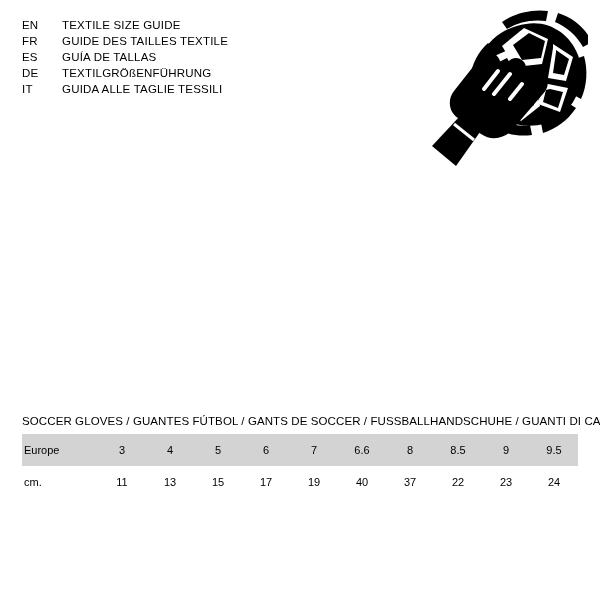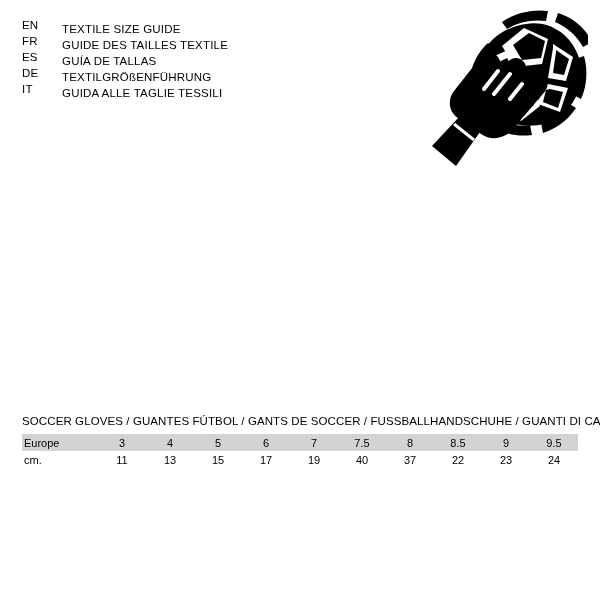--- a/index.html
+++ b/index.html
@@ -18,36 +18,35 @@
 
   
   .legend {
     position: absolute;
     top: 17px;
     left: 22px;
     width: 300px;
   }
   .legend-row {
     display: flex;
-    align-items: center;
+    align-items: flex-start;
     height: 16px;
     line-height: 16px;
   }
   .legend-code {
     width: 40px;
     font-size: 11.5px;
     letter-spacing: 0.2px;
     color: #000;
   }
   .legend-label {
     font-size: 11.5px;
     letter-spacing: 0.2px;
     color: #000;
     white-space: nowrap;
-    margin-top: 8px;
   }
 
   
   .hero {
     position: absolute;
     top: 8px;
     left: 398px;
     width: 190px;
     height: 180px;
   }
@@ -67,21 +66,21 @@
     white-space: nowrap;
   }
   table.sizes {
     border-collapse: collapse;
     width: 556px;
     table-layout: fixed;
   }
   table.sizes td {
     font-size: 11px;
     padding: 0;
-    height: 17px;
+    height: 32px;
     vertical-align: middle;
     text-align: center;
   }
   table.sizes tr.row-shaded td {
     background: #d3d3d3;
   }
   table.sizes td.rowhead {
     text-align: left;
     padding-left: 2px;
     width: 74px;
@@ -185,21 +184,21 @@
   <div class="table-title">SOCCER GLOVES / GUANTES FÚTBOL / GANTS DE SOCCER / FUSSBALLHANDSCHUHE / GUANTI DI CALCIO</div>
   <table class="sizes">
     <tbody>
       <tr class="row-shaded">
         <td class="rowhead">Europe</td>
         <td>3</td>
         <td>4</td>
         <td>5</td>
         <td>6</td>
         <td>7</td>
-        <td>7.5</td>
+        <td>6.6</td>
         <td>8</td>
         <td>8.5</td>
         <td>9</td>
         <td>9.5</td>
       </tr>
       <tr>
         <td class="rowhead">cm.</td>
         <td>11</td>
         <td>13</td>
         <td>15</td>

